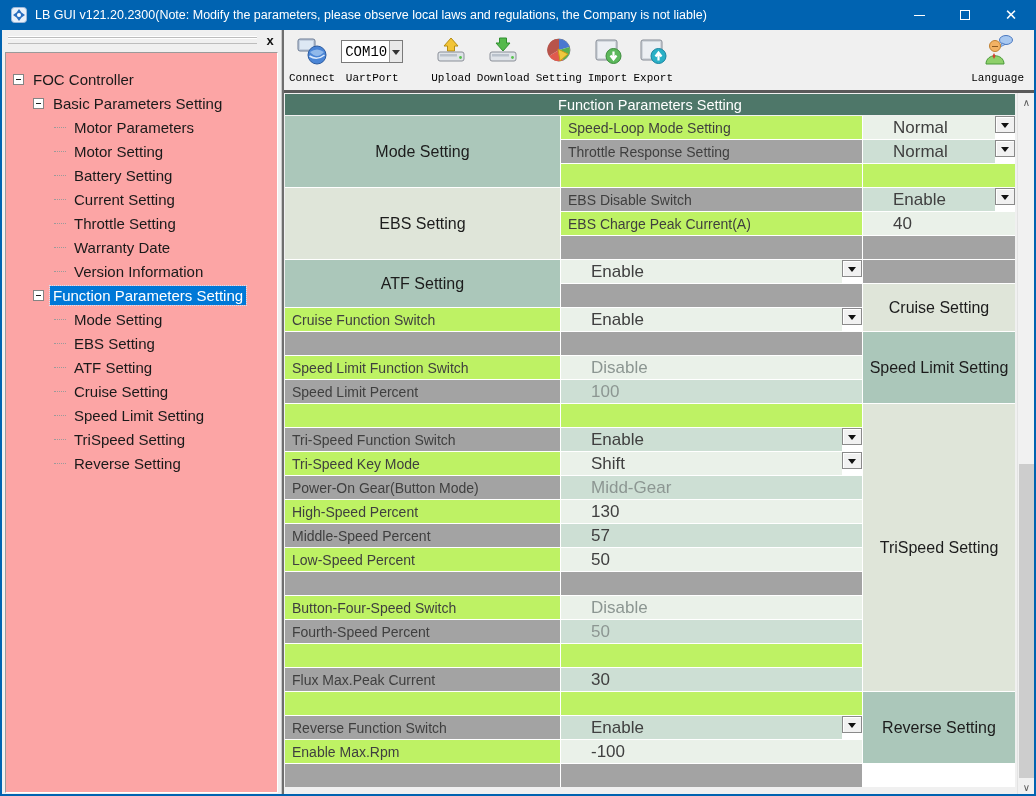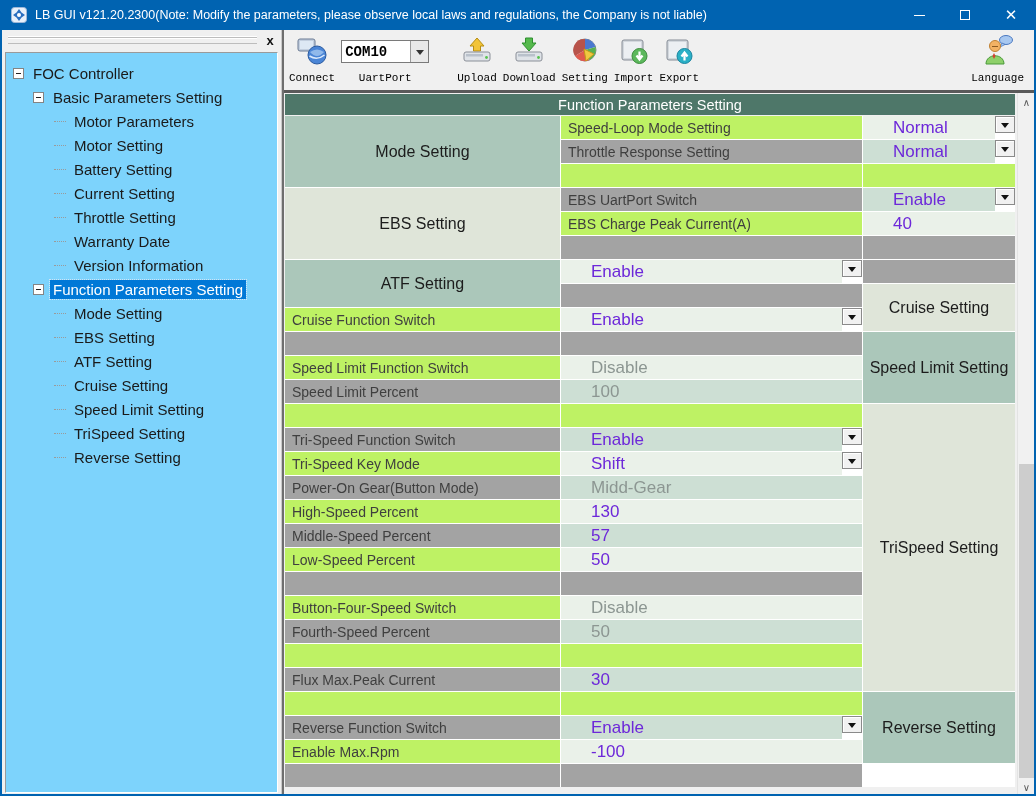--- a/index.html
+++ b/index.html
@@ -19,60 +19,60 @@
   .cap-btn .maxglyph { display:block; width:10px; height:10px; border:1px solid #fff; }
   .cap-btn.close { font-size:15px; }
 
   .main { display:flex; height:766px; }
 
   
   .dock { width:280px; background:#f0f0f0; border-right:1px solid #c9c9c9; display:flex; flex-direction:column; }
   .dock-header { height:21px; display:flex; align-items:center; padding:0 4px 0 6px; }
   .grip { flex:1; height:7px; border-top:1px solid #bdbdbd; border-bottom:1px solid #bdbdbd; box-shadow:0 1px 0 #fff inset, 0 -1px 0 #fff; margin-right:6px; }
   .dock-close { width:14px; text-align:center; font-weight:bold; font-size:13px; color:#111; line-height:14px; cursor:default; }
-  .tree-wrap { flex:1; margin:1px 3px 3px 3px; background:#7dd3fc; border:1px solid #9a9a9a; border-bottom-color:#fff; border-right-color:#fff; overflow:hidden; padding-top:8px; }
+  .tree-wrap { flex:1; margin:1px 3px 3px 3px; background:#fca5a5; border:1px solid #9a9a9a; border-bottom-color:#fff; border-right-color:#fff; overflow:hidden; padding-top:14px; }
 
   .tree-row { height:24px; display:flex; align-items:center; font-size:15px; color:#1a1a1a; white-space:nowrap; cursor:default; }
   .tree-row.lvl0 { padding-left:7px; }
   .tree-row.lvl1 { padding-left:27px; }
   .tree-row.lvl2 { padding-left:48px; }
   .expand-box { width:11px; height:11px; border:1px solid #848484; background:#fff; margin-right:6px; position:relative; flex:0 0 auto; }
   .expand-box::after { content:""; position:absolute; left:2px; right:2px; top:4px; height:1px; background:#222; }
   .leaf-dash { width:12px; border-top:1px dotted #9a9a9a; margin-right:5px; flex:0 0 auto; }
   .tree-label { padding:1px 3px; }
   .tree-row.selected .tree-label { background:#0078d7; color:#fff; outline:1px dotted #cfe4f7; }
 
   
   .rightpane { flex:1; display:flex; flex-direction:column; border-left:2px solid #6e6e6e; min-width:0; }
   .toolbar { height:63px; background:#f0f0f0; display:flex; align-items:flex-start; padding:3px 6px 0 5px; border-bottom:3px solid #5a5a5a; }
   .tool-item { display:flex; flex-direction:column; align-items:center; margin-right:6px; cursor:default; }
   .tool-item .ticon { width:34px; height:36px; display:flex; align-items:center; justify-content:center; }
   .tool-label { font-family:"Liberation Mono", monospace; font-size:11px; color:#000; line-height:18px; }
   .tool-combo-item { margin-right:28px; }
-  .combo { width:88px; height:23px; background:#fff; border:1px solid #7a7a7a; display:flex; margin-top:7px; margin-bottom:6px;font-weight:bold; }
+  .combo { width:62px; height:23px; background:#fff; border:1px solid #7a7a7a; display:flex; margin-top:7px; margin-bottom:6px; }
   .combo-text { flex:1; font-family:"Liberation Mono", monospace; font-size:14px; padding:3px 2px 0 3px; color:#000; }
   .combo-btn { width:18px; border-left:1px solid #9a9a9a; background:#e9e9e9; display:flex; align-items:center; justify-content:center; }
   .combo-btn::after { content:""; border:4px solid transparent; border-top:5px solid #333; margin-top:5px; }
   .tool-item.language { margin-left:auto; margin-right:4px; }
 
   
   .gridarea { flex:1; position:relative; background:#f0f0f0; overflow:hidden; }
   .gridscroll { position:absolute; left:0; top:0; right:17px; bottom:0; }
   .tbl-header { height:21px; margin:1px 2px 0 1px; background:#4e7769; color:#fff; font-size:14.5px; display:flex; align-items:center; justify-content:center; }
   .grid { display:grid; grid-template-columns:275px 301px 1fr; grid-auto-rows:23px; gap:1px; background:#fff; margin:1px 2px 0 1px; }
   .gcell { display:flex; align-items:center; justify-content:center; font-size:16px; color:#1c1c1c; }
   .g-sage { background:#abc7ba; }
   .g-light { background:#dfe5d9; }
   .lcell { display:flex; align-items:center; padding-left:7px; font-size:14px; color:#3f3f3f; white-space:nowrap; overflow:hidden; }
   .l-light { background:#bef264; }
   .l-sage  { background:#a3a3a3; }
   .vcell { position:relative; display:flex; align-items:center; padding-left:30px; font-size:17px; }
   .v-light { background:#eaf1e9; }
   .v-sage  { background:#cddfd4; }
-  .vtext.blue { color:#6d28d9; }
+  .vtext.blue { color:#404040; }
   .vtext.disabled { color:#8c9692; }
   .dd-strip { position:absolute; top:0; right:0; width:20px; height:100%; background:#fff; }
   .dd-btn { width:20px; height:17px; background:#f1f1f1; border:1px solid #8a8a8a; box-shadow:inset 1px 1px 0 #fff; display:flex; align-items:center; justify-content:center; cursor:default; }
   .dd-btn::after { content:""; border:4px solid transparent; border-top:5px solid #111; margin-top:5px; }
 
   
   .vscroll { position:absolute; top:0; right:0; bottom:0; width:17px; background:#f1f1f1; border-left:1px solid #e3e3e3; }
   .sb-arrow { position:absolute; left:0; width:17px; height:18px; display:flex; align-items:center; justify-content:center; color:#5a5a5a; font-size:10px; }
   .sb-up { top:0; }
   .sb-down { bottom:0; }
@@ -303,21 +303,21 @@
               <div class="lcell l-sage">Throttle Response Setting</div>
               <div class="vcell v-sage">
                 <span class="vtext blue">Normal</span>
                 <span class="dd-strip">
                   <span class="dd-btn"></span>
                 </span>
               </div>
               <div class="lcell l-light"></div>
               <div class="vcell l-light"></div>
               <div class="gcell g-light" style="grid-row: span 3;">EBS Setting</div>
-              <div class="lcell l-sage">EBS UartPort Switch</div>
+              <div class="lcell l-sage">EBS Disable Switch</div>
               <div class="vcell v-sage">
                 <span class="vtext blue">Enable</span>
                 <span class="dd-strip">
                   <span class="dd-btn"></span>
                 </span>
               </div>
               <div class="lcell l-light">EBS Charge Peak Current(A)</div>
               <div class="vcell v-light">
                 <span class="vtext blue">40</span>
               </div>

